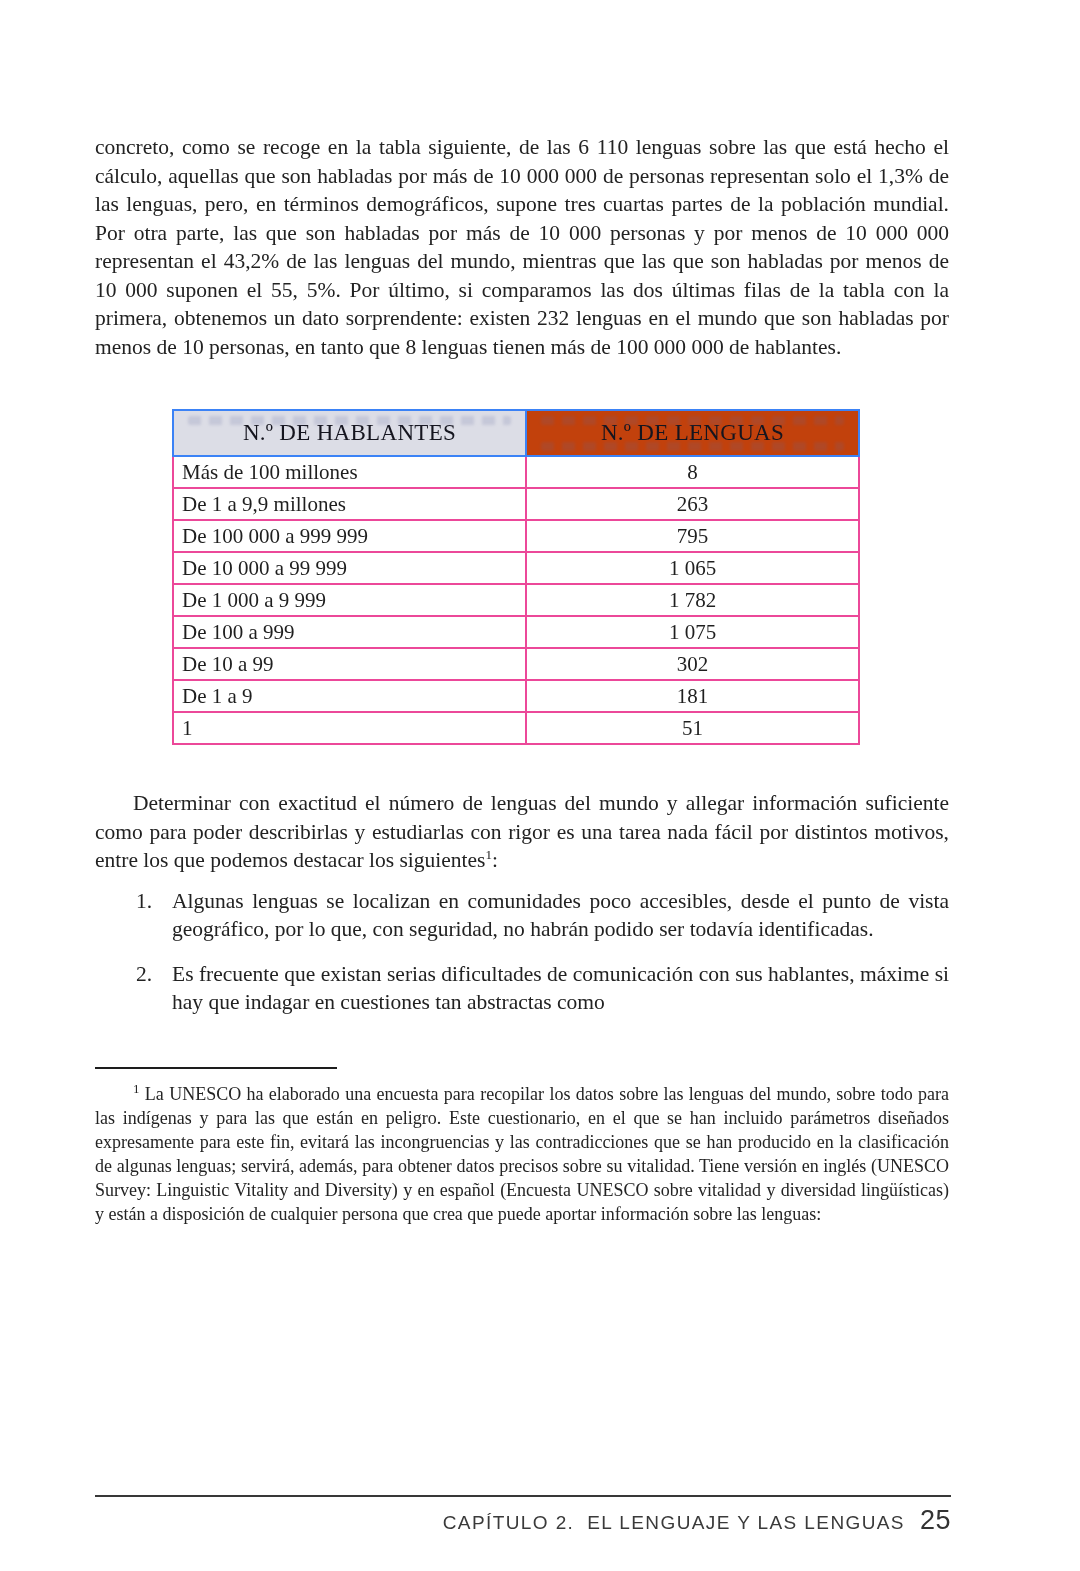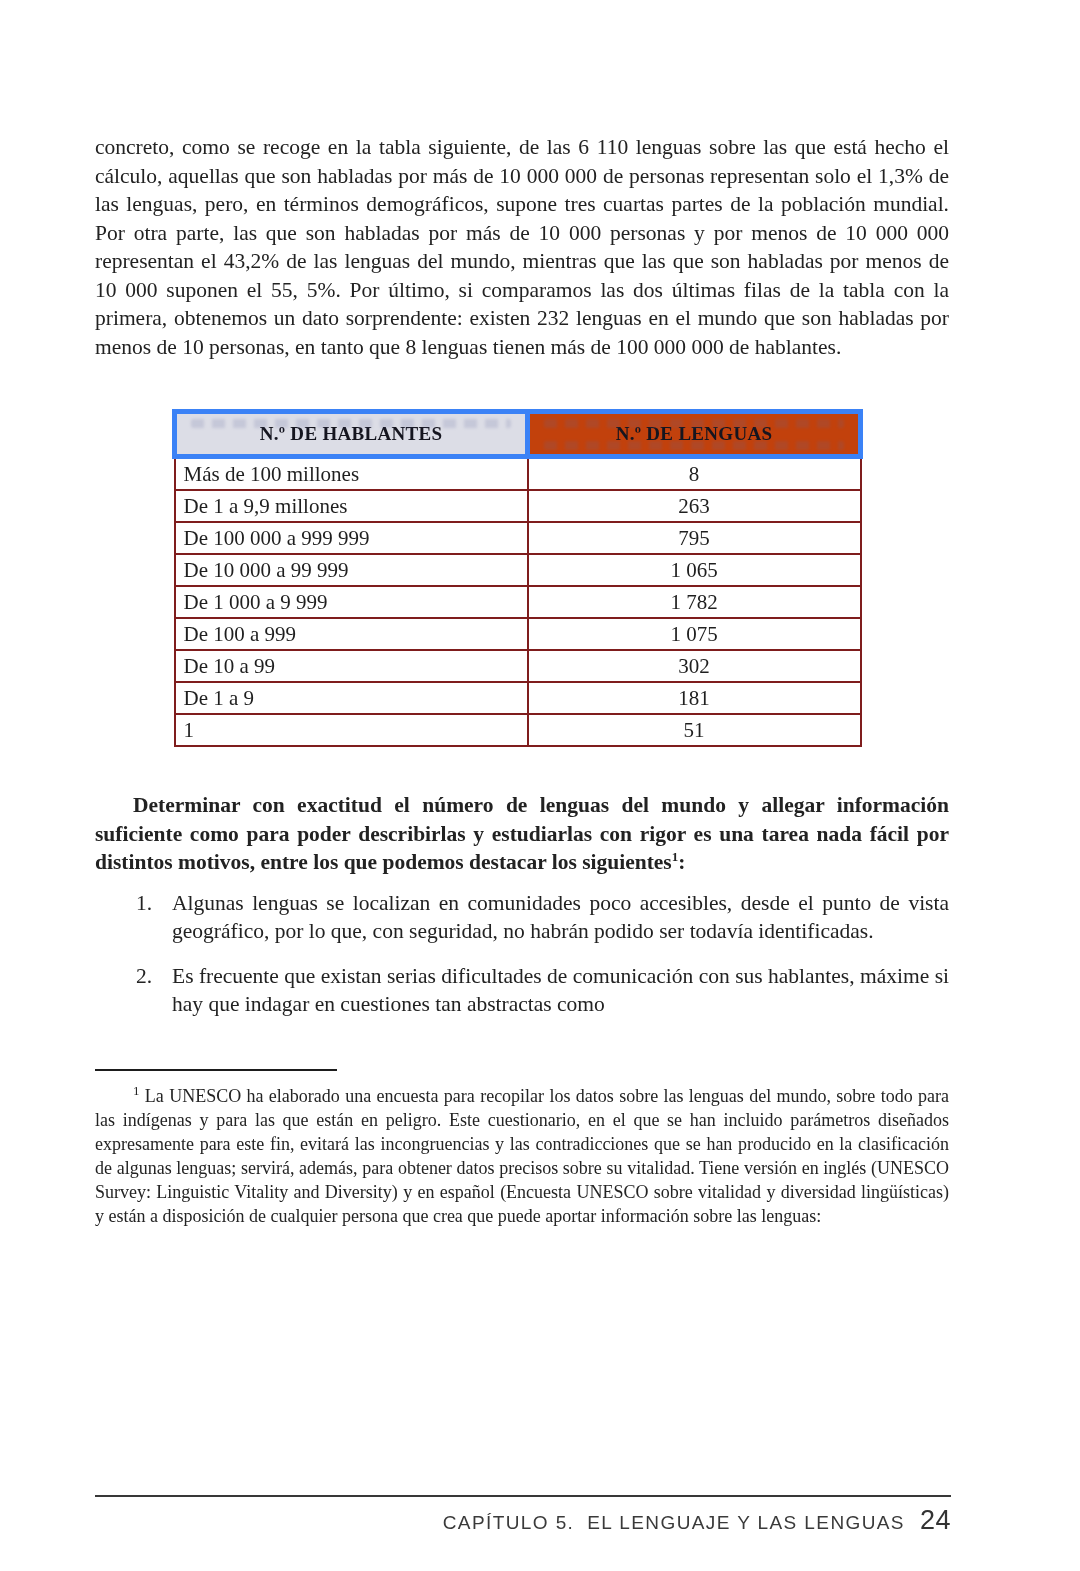--- a/index.html
+++ b/index.html
@@ -12,47 +12,47 @@
     color:#222222;
     padding:100px 130px 5px 95px;
     overflow:hidden;
     margin-top:33px;
   }
   .para {
     font-size:21.5px;
     line-height:28.5px;
     text-align:justify;
   }
-  .para.indent { text-indent:38px;font-weight:bold; }
+  .para.indent { text-indent:38px; }
   .para sup, .footnote sup {
     font-size:13px;
     line-height:0;
     vertical-align:super;
   }
   
   .lang-table {
     border-collapse:collapse;
     margin:48px 0 0 77px;
     width:686px;
     table-layout:fixed;
   }
   .lang-table th {
     background:#dcdde6;
-    border:5px solid #3b82f6;
-    font-size:19px;
-    font-weight:bold;
+    border:2px solid #3b82f6;
+    font-size:23px;
+    font-weight:normal;
     text-align:center;
     padding:9px 4px;
     color:#15151f;
     letter-spacing:0.3px;
     position:relative;
     overflow:hidden;
   }
   .lang-table td {
-    border:2px solid #7f1d1d;
+    border:2px solid #ec4899;
     font-size:21px;
     line-height:30px;
     height:32px;
     color:#1f1f1f;
   }
   .lang-table col.c1 { width:353px; }
   .lang-table col.c2 { width:333px; }
   .lang-table td.range { padding-left:8px; text-align:left; }
   .lang-table td.count { text-align:center; }
   
@@ -196,18 +196,18 @@
 
   <div class="footnote-rule"></div>
 
   <div class="footnote">
     <p class="fn-body"><sup>1</sup><span> La UNESCO ha elaborado una encuesta para recopilar los datos sobre las lenguas del mundo, sobre todo para las indígenas y para las que están en peligro. Este cuestionario, en el que se han incluido parámetros diseñados expresamente para este fin, evitará las incongruencias y las contradicciones que se han producido en la clasificación de algunas lenguas; servirá, además, para obtener datos precisos sobre su vitalidad. Tiene versión en inglés (UNESCO Survey: Linguistic Vitality and Diversity) y en español (Encuesta UNESCO sobre vitalidad y diversidad lingüísticas) y están a disposición de cualquier persona que crea que puede aportar información sobre las lenguas:</span></p>
   </div>
 
   <div class="footer-rule"></div>
 
   <div class="page-footer">
-    <span class="chapter">CAPÍTULO 5.</span>
+    <span class="chapter">CAPÍTULO 2.</span>
     <span class="title">EL LENGUAJE Y LAS LENGUAS</span>
-    <span class="pagenum">24</span>
+    <span class="pagenum">25</span>
   </div>
 
 </div>
 
 </body></html>

